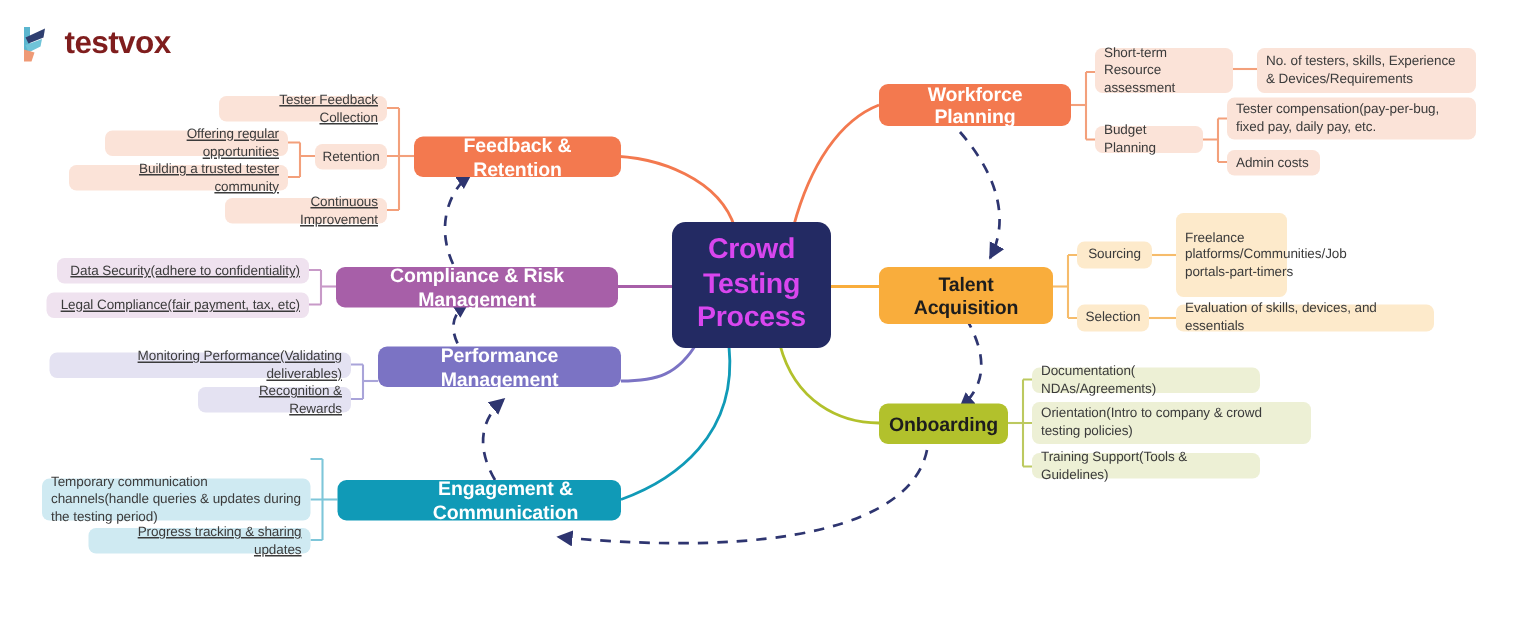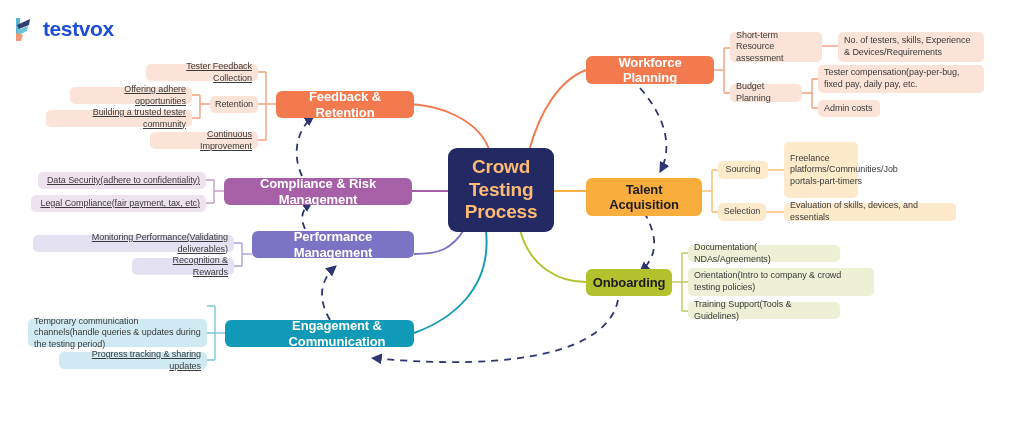--- a/index.html
+++ b/index.html
@@ -5,27 +5,27 @@
   html,body{margin:0;padding:0;background:#ffffff;}
   body{width:1024px;height:423px;position:relative;overflow:hidden;
        font-family:"Liberation Sans","DejaVu Sans",sans-serif;}
 
   #canvas{position:absolute;inset:0;width:1024px;height:423px;}
   svg.edges{position:absolute;left:0;top:0;width:1024px;height:423px;pointer-events:none;}
 
   
   #logo{position:absolute;left:14px;top:16px;display:flex;align-items:center;gap:7px;}
   #logo .mark{width:22px;height:26px;display:block;}
-  #logo .word{font-size:21px;font-weight:bold;color:#1d4ed8;letter-spacing:-0.4px;}
+  #logo .word{font-size:21px;font-weight:bold;color:#7f1d1d;letter-spacing:-0.4px;}
 
   
   .node{position:absolute;box-sizing:border-box;display:flex;align-items:center;
         justify-content:center;text-align:center;line-height:1.18;}
 
-  .center{background:#232a63;color:#fdba74;border-radius:9px;
+  .center{background:#232a63;color:#d946ef;border-radius:9px;
           font-size:19px;font-weight:bold;letter-spacing:-0.2px;
           flex-direction:column;padding:6px;}
   .center span{display:block;}
 
   .branch{border-radius:6px;color:#ffffff;font-size:13px;font-weight:bold;
           padding:0 10px;letter-spacing:-0.1px;}
 
   .b-orange{background:#f3794f;}
   .b-amber {background:#f9ad3c;color:#1d1d1d;}
   .b-olive {background:#b2c12c;color:#1d1d1d;}
@@ -222,21 +222,21 @@
   <div class="node branch b-orange" style="left:276px;top:91px;width:138px;height:27px;">
     <span>Feedback &amp; Retention</span>
   </div>
   <div class="node sub s-peach r" style="left:146px;top:64px;width:112px;height:17px;">
     <span>Tester Feedback Collection</span>
   </div>
   <div class="node sub s-peach c" style="left:210px;top:96px;width:48px;height:17px;">
     <span>Retention</span>
   </div>
   <div class="node sub s-peach r" style="left:70px;top:87px;width:122px;height:17px;">
-    <span>Offering adhere opportunities</span>
+    <span>Offering regular opportunities</span>
   </div>
   <div class="node sub s-peach r" style="left:46px;top:110px;width:146px;height:17px;">
     <span>Building a trusted tester community</span>
   </div>
   <div class="node sub s-peach r" style="left:150px;top:132px;width:108px;height:17px;">
     <span>Continuous Improvement</span>
   </div>
 
 </div>
 

